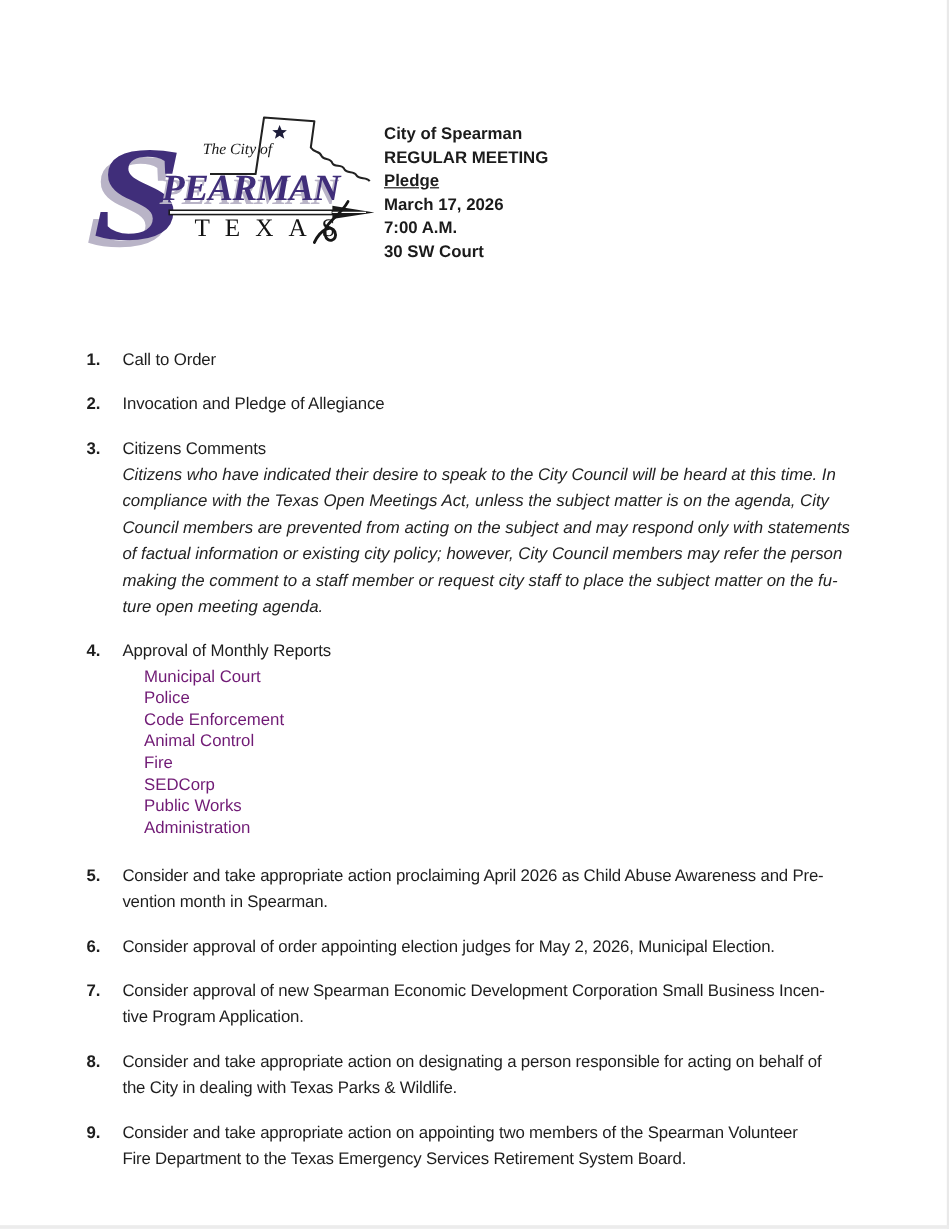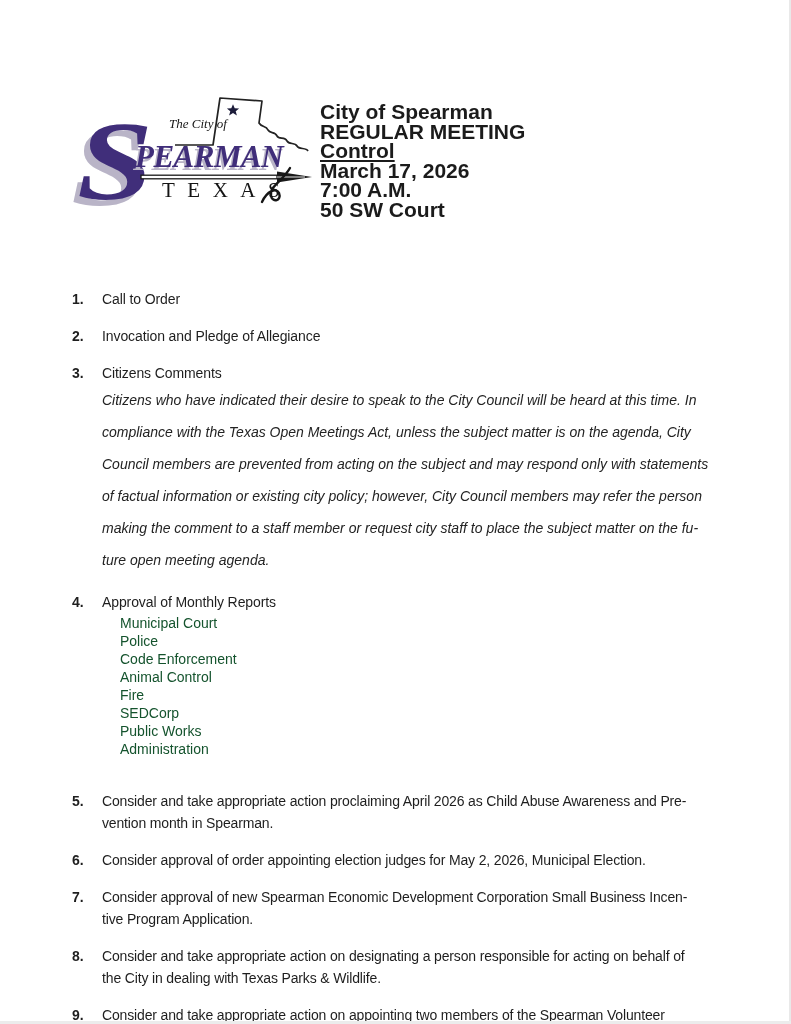--- a/index.html
+++ b/index.html
@@ -29,21 +29,21 @@
     display: flex;
     align-items: flex-start;
     padding: 92px 0 0 63px;
     margin-bottom: 68px;
   }
   .logo-wrap svg { display: block; }
 
   .header-text {
     margin-left: 3px;
     padding-top: 10px;
-    font-size: 21px;
+    font-size: 14px;
     font-weight: 700;
     line-height: 19.6px;
     color: #1b1b1b;
     white-space: nowrap;
   }
   .header-text .underlined { text-decoration: underline; }
 
   
   .bigS {
     font-family: "Liberation Serif", serif;
@@ -89,34 +89,34 @@
   .item-number {
     width: 30px;
     flex-shrink: 0;
     font-weight: 700;
   }
   .item-content { flex: 1; min-width: 0; }
   .item-title { font-weight: 400; letter-spacing: -0.1px; }
   .item-description {
     font-style: italic;
     white-space: pre-line;
-    line-height: 32px;
+    line-height: 22px;
     color: #232323;
   }
   .item-text {
     font-weight: 400;
     white-space: pre-line;
     letter-spacing: -0.15px;
   }
   .reports {
     margin-left: 18px;
     margin-top: 1px;
-    margin-bottom: 17px;
+    margin-bottom: 5px;
     line-height: 18px;
-    color: #14532d;
+    color: #701a75;
   }
 </style>
 </head>
 <body>
 
 <div class="page">
 
   <header class="doc-header">
 
     <div class="logo-wrap">
@@ -151,24 +151,24 @@
 
         <text class="texasword" x="99" y="105">TEXAS</text>
 
         <path d="M 227,76 C 219,90 206,94 208,104 C 209.5,111 219,109 216,101 C 213.5,95 204,99 199,110" fill="none" stroke="#161616" stroke-width="2.4" stroke-linecap="round"></path>
       </svg>
     </div>
 
     <div class="header-text">
       <div>City of Spearman</div>
       <div>REGULAR MEETING</div>
-      <div class="underlined">Control</div>
+      <div class="underlined">Pledge</div>
       <div>March 17, 2026</div>
       <div>7:00 A.M.</div>
-      <div>50 SW Court</div>
+      <div>30 SW Court</div>
     </div>
 
   </header>
 
   <main class="agenda">
       <div class="agenda-item">
         <div class="item-number">1.</div>
         <div class="item-content">
           <div class="item-title">Call to Order</div>
         </div>

